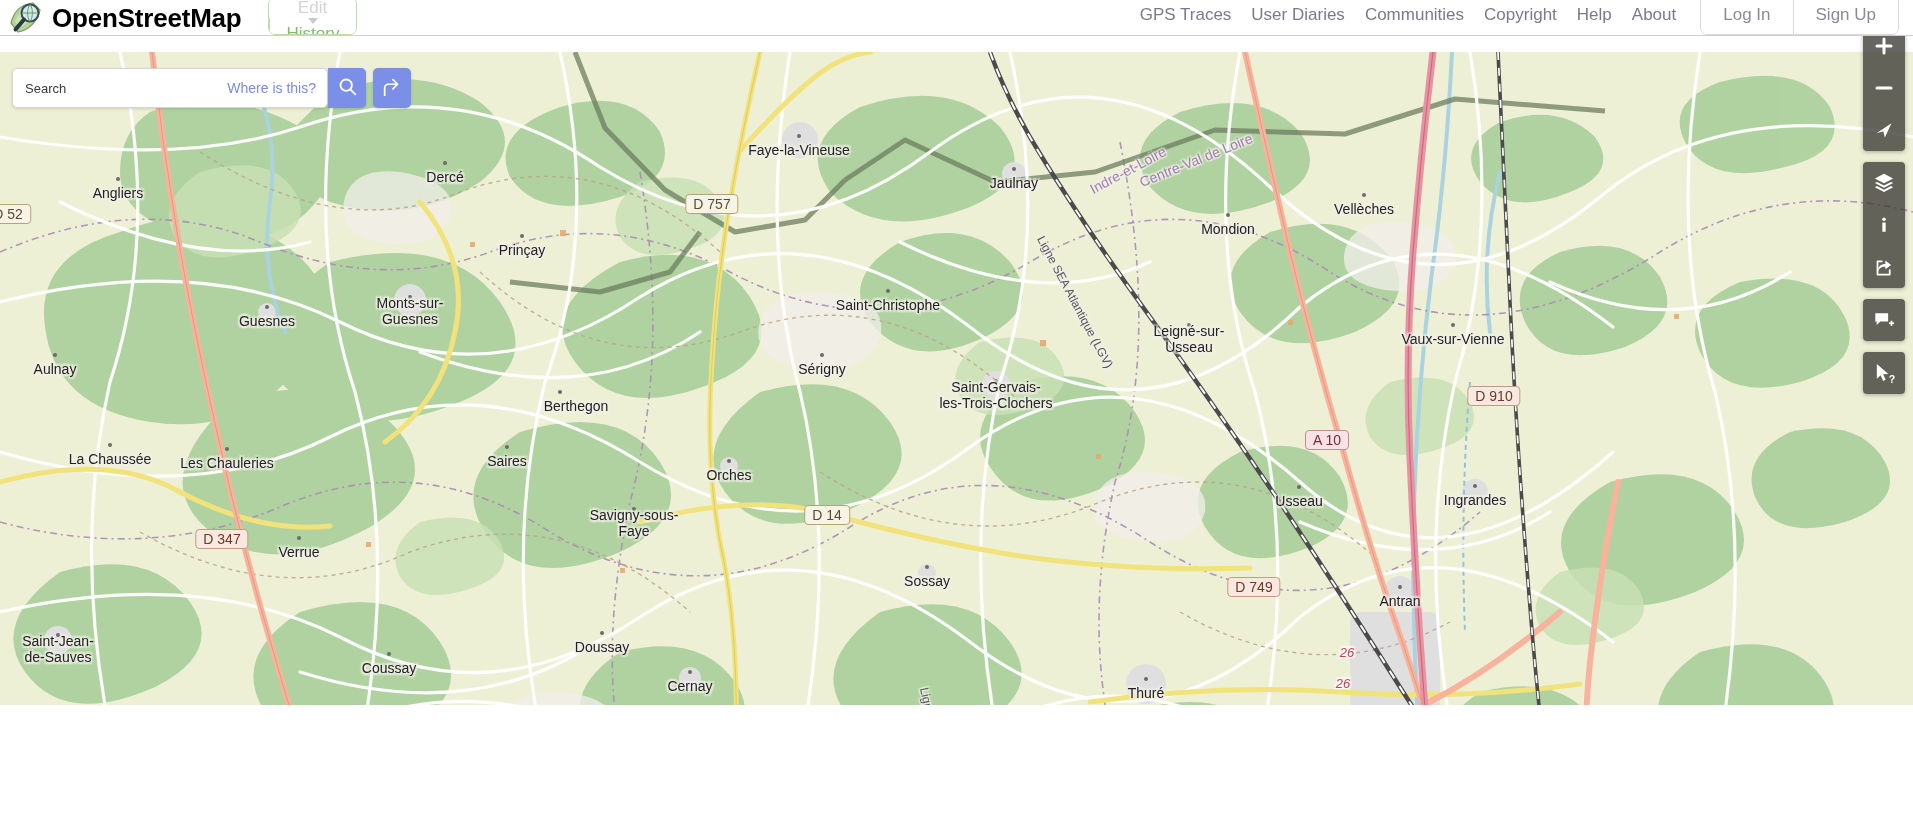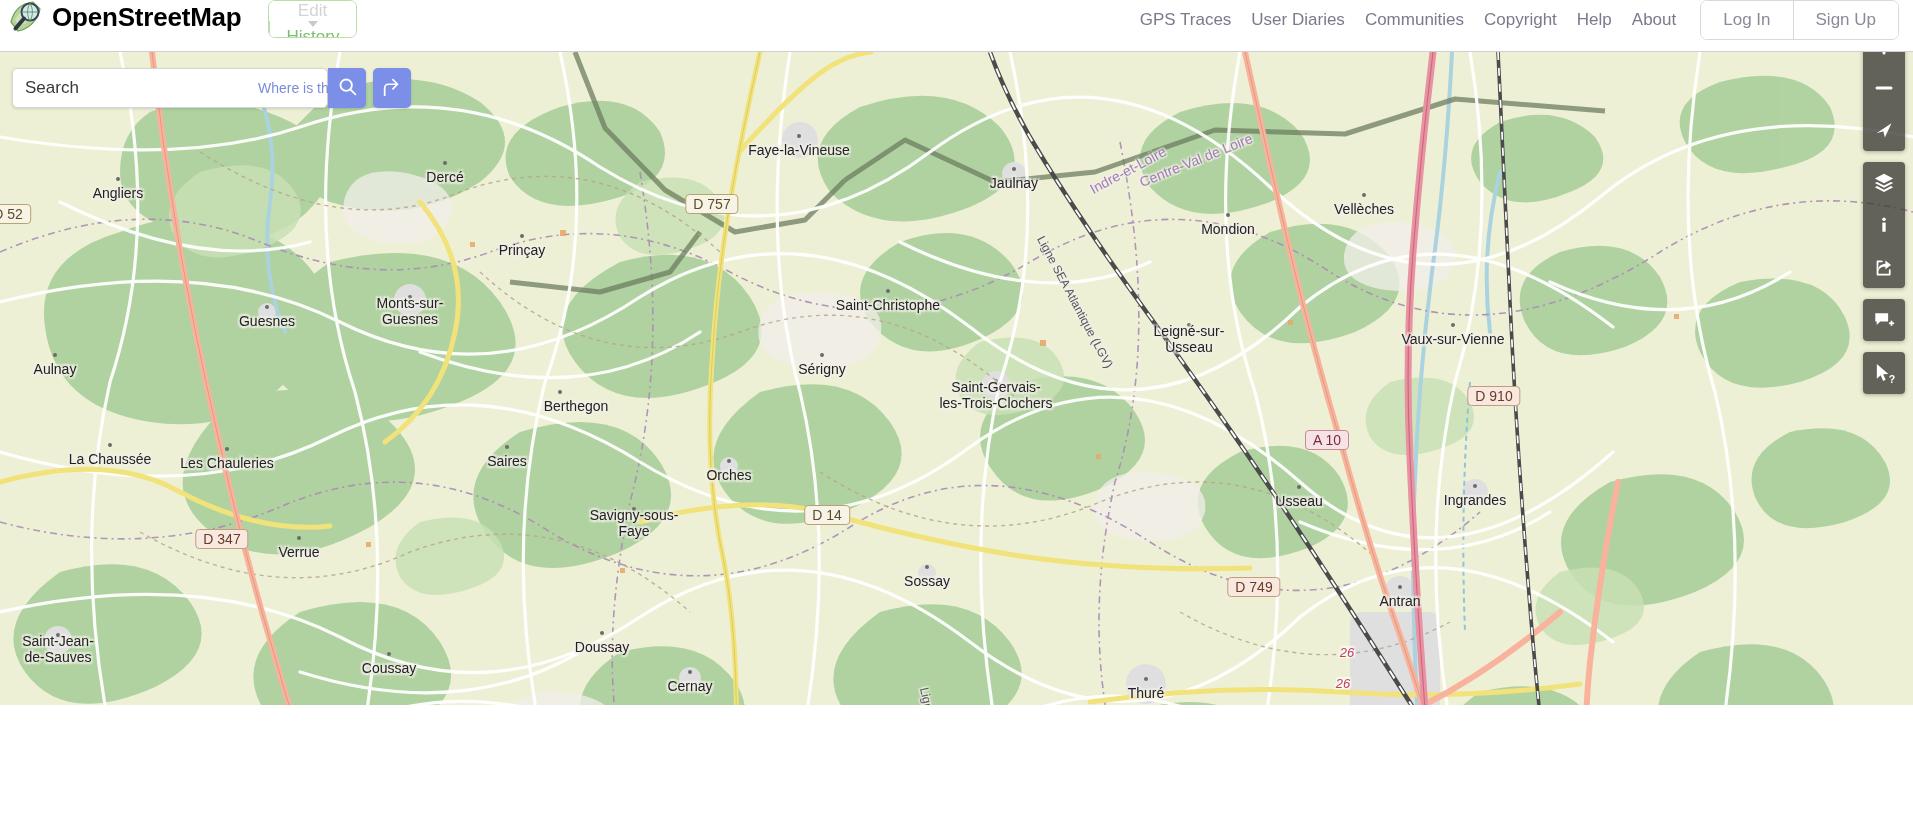--- a/index.html
+++ b/index.html
@@ -5,24 +5,24 @@
   * { box-sizing: border-box; margin: 0; padding: 0; }
   html, body {
     width: 1913px; height: 817px; overflow: hidden;
     font-family: "Liberation Sans", sans-serif;
     background: #fff;
   }
 
   
   #header {
     position: absolute; top: 0; left: 0;
-    width: 1913px; height: 52px;
+    width: 1913px; height: 36px;
     background: #fff;
     border-bottom: 1px solid #cfcfcf;
-    display: flex; align-items: flex-start;
+    display: flex; align-items: flex-end;
     z-index: 40;
   }
   #brand {
     display: flex; align-items: center; gap: 9px;
     margin-left: 9px; text-decoration: none;
   }
   #brand-logo { width: 34px; height: 34px; position: relative; flex: 0 0 34px; }
   #brand-title {
     font-size: 26px; font-weight: bold; color: #000;
     letter-spacing: -0.2px; white-space: nowrap;
@@ -81,21 +81,21 @@
     z-index: 30;
   }
   #search-box {
     width: 316px; height: 40px;
     background: #fff; border: 1px solid #d5d5d5; border-radius: 5px;
     display: flex; align-items: center;
     box-shadow: 0 1px 3px rgba(0,0,0,.14);
   }
   #search-input {
     flex: 1; border: 0; outline: 0; background: transparent;
-    font-size: 17px; color: #333; padding: 0 12px;
+    font-size: 13px; color: #333; padding: 0 12px;
     font-family: "Liberation Sans", sans-serif;
   }
   #search-input::placeholder { color: #3a3a3a; }
   #where-is-this {
     font-size: 14px; color: #7a8cd9; padding-right: 11px;
     white-space: nowrap; cursor: pointer; text-decoration: none;
   }
   .blue-btn {
     width: 38px; height: 40px; background: #7b8ee8; border: 0;
     border-radius: 5px; cursor: pointer;

